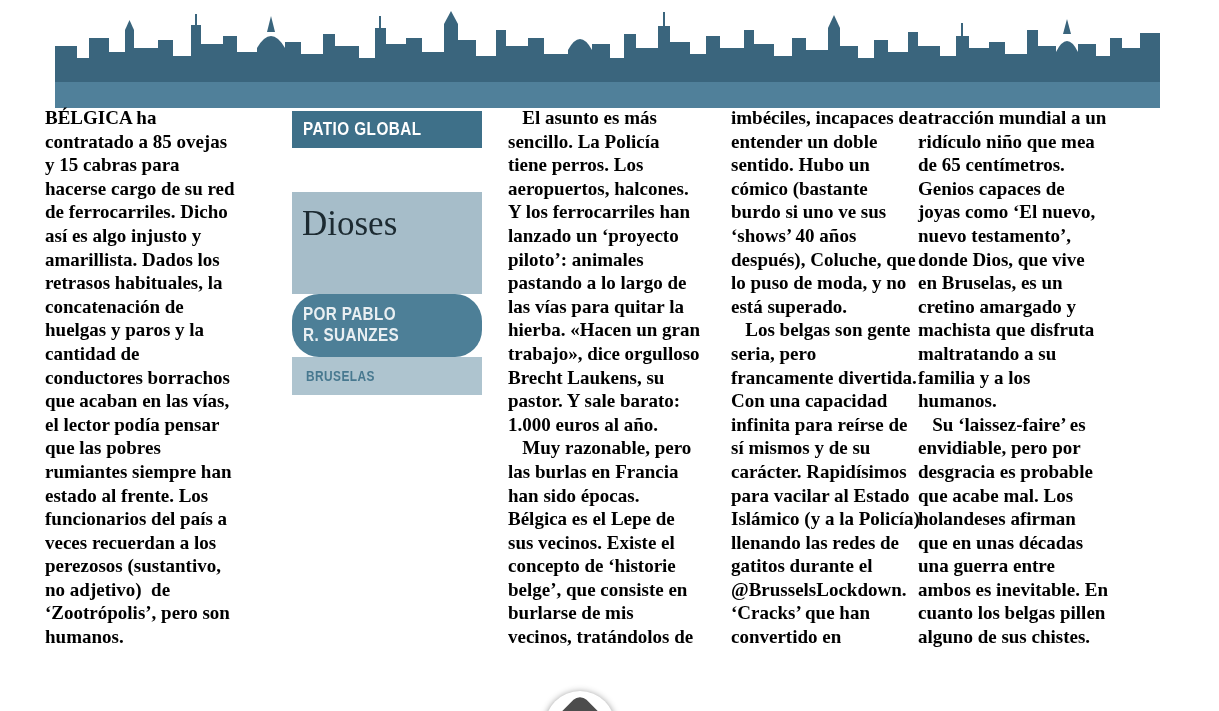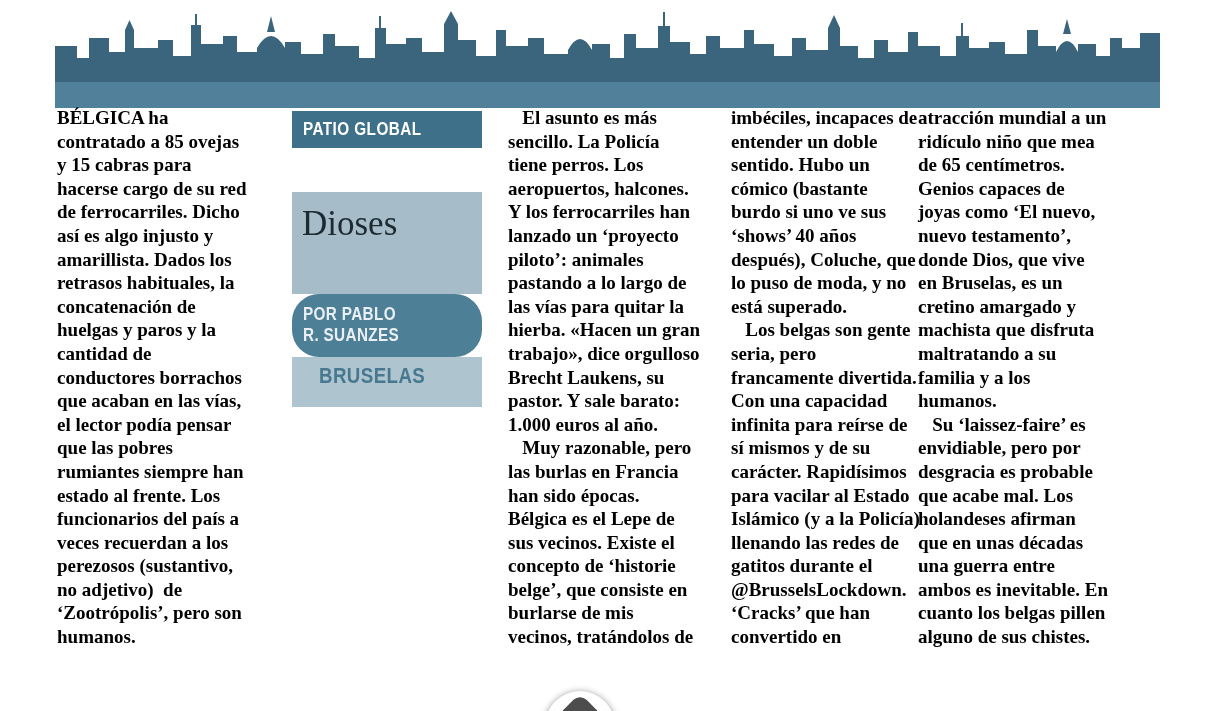--- a/index.html
+++ b/index.html
@@ -20,40 +20,40 @@
 
   
   .banner{position:absolute;left:55px;top:0;width:1105px;height:108px;}
   .banner svg{display:block;width:100%;height:100%;}
   .sky-dark{fill:var(--banner-dark,#3a657d);}
   .sky-light{fill:var(--banner-light,#50809a);}
 
   
   .col{position:absolute;top:106px;font-weight:bold;font-size:19px;line-height:23.6px;
        color:var(--body-text,#000);white-space:pre-wrap;text-align:left;}
-  .col1{left:57px;width:232px;}
+  .col1{left:45px;width:232px;}
   .col3{left:508px;width:216px;}
   .col4{left:731px;width:216px;}
   .col5{left:918px;width:216px;}
 
   
   .sidebar{position:absolute;left:292px;top:111px;width:190px;}
   .cond{display:inline-block;transform:scaleX(0.85);transform-origin:0 50%;white-space:nowrap;}
   .s-header{height:37px;background:var(--sidebar-header-bg,#3e7089);color:#fff;
             font-family:"Liberation Sans",sans-serif;font-weight:bold;font-size:18px;
             line-height:37px;padding-left:11px;letter-spacing:.5px;}
   .s-title{height:102px;background:var(--sidebar-title-bg,#a6bdc9);
            color:var(--headline-text,#1c2a31);font-family:"Liberation Serif",serif;
            font-size:35px;line-height:41px;padding:11px 0 0 10px;box-sizing:border-box;margin-top:44px;}
   .s-byline{height:63px;background:var(--sidebar-byline-bg,#4d7f97);color:#e9eff2;
             font-family:"Liberation Sans",sans-serif;font-weight:bold;font-size:18px;
             line-height:21px;padding:10px 4px 0 11px;box-sizing:border-box;letter-spacing:.4px;border-radius:27px;}
-  .s-city{height:50px;background:var(--sidebar-city-bg,#aec4cf);
+  .s-city{height:38px;background:var(--sidebar-city-bg,#aec4cf);
           color:var(--sidebar-city-text,#47788f);font-family:"Liberation Sans",sans-serif;
-          font-weight:bold;font-size:22px;line-height:38px;padding-left:27px;letter-spacing:.5px;}
+          font-weight:bold;font-size:14px;line-height:38px;padding-left:14px;letter-spacing:.5px;}
 
   
   .badge{position:absolute;left:545px;top:691px;width:70px;height:70px;border-radius:50%;
          background:#fff;box-shadow:0 1px 7px rgba(0,0,0,.45);}
   .badge-inner{position:absolute;left:14px;top:11px;width:42px;height:42px;
                background:var(--badge-inner,#4d4d4d);border-radius:22%;transform:rotate(45deg);}
 </style>
 </head>
 <body>
 

